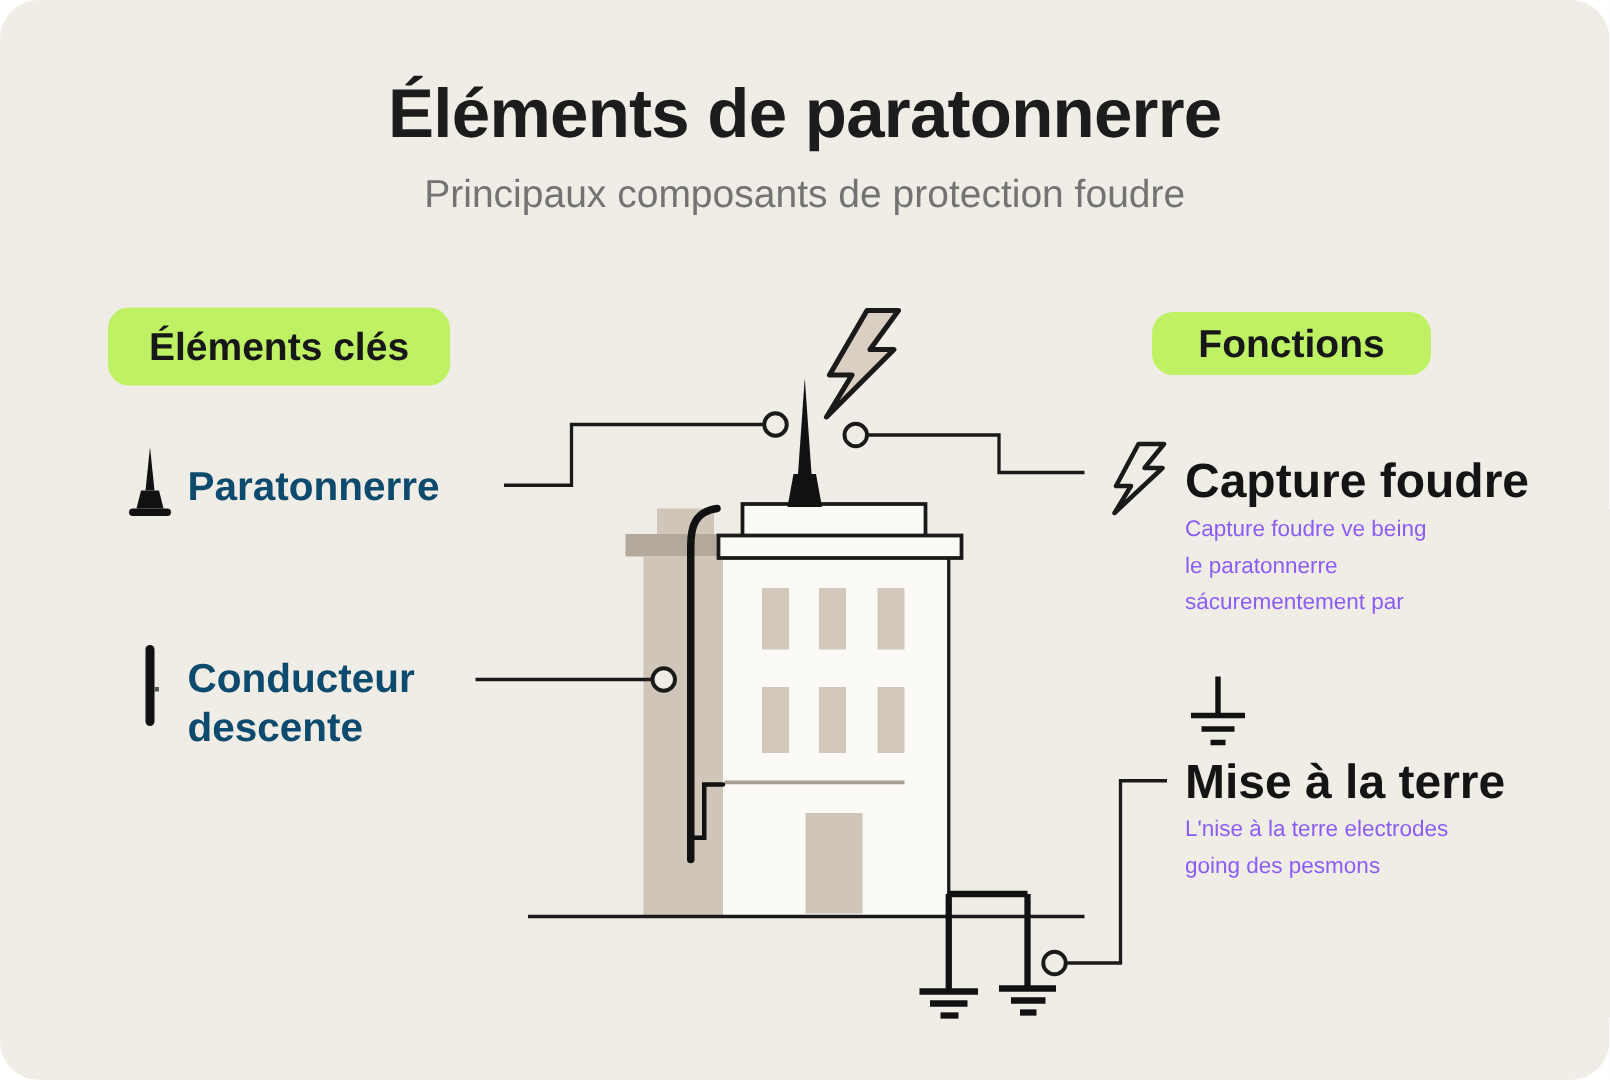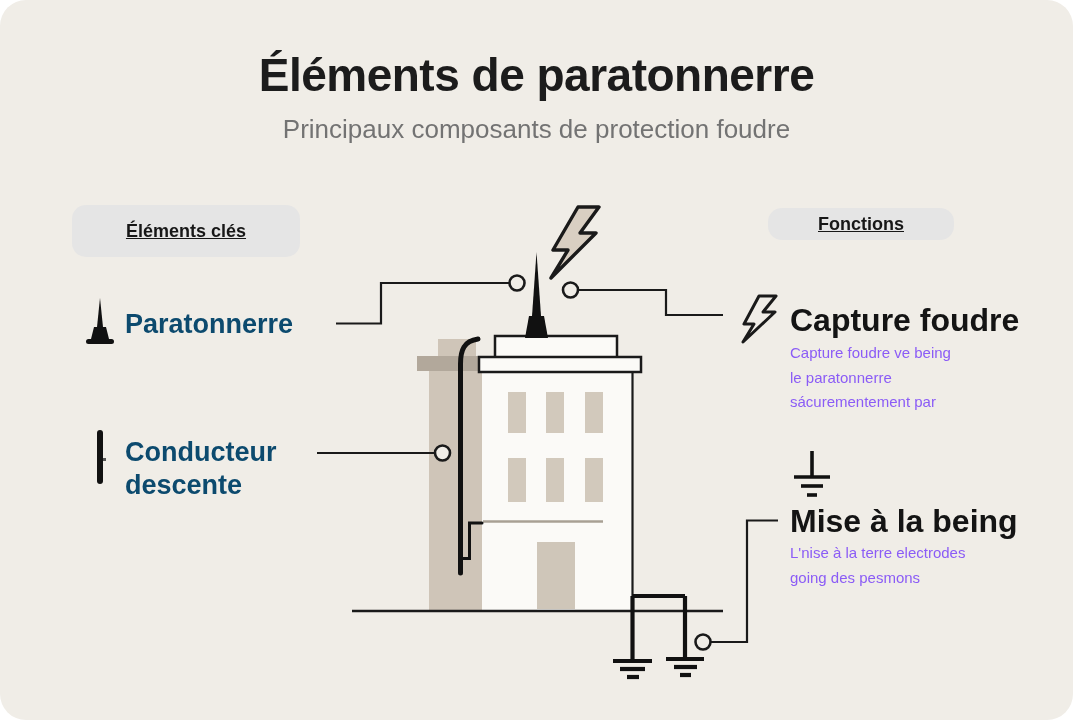--- a/index.html
+++ b/index.html
@@ -2,24 +2,24 @@
 <html><head>
 <meta charset="utf-8">
 <style>
   html,body{margin:0;padding:0;background:#ffffff;}
   .canvas{position:relative;width:1073px;height:720px;background:#ffffff;overflow:hidden;
           font-family:"Liberation Sans", sans-serif;color:#1a1a1a;}
   .card{position:absolute;inset:0;background:#f0ede7;border-radius:26px;}
   .abs{position:absolute;}
   .title{left:0;right:0;top:48px;text-align:center;font-size:46px;font-weight:700;letter-spacing:-0.5px;color:#1c1c1c;}
   .subtitle{left:0;right:0;top:114px;text-align:center;font-size:26px;font-weight:400;color:#737373;}
-  .badge{background:#e5e5e5;border-radius:14px;display:flex;align-items:center;justify-content:center;
-         font-size:18px;font-weight:700;color:#171717;text-decoration:underline;}
+  .badge{background:#bef264;border-radius:14px;display:flex;align-items:center;justify-content:center;
+         font-size:26px;font-weight:700;color:#171717;}
   .badge-left{left:72px;top:205px;width:228px;height:52px;}
-  .badge-right{left:768px;top:208px;width:186px;height:32px;}
+  .badge-right{left:768px;top:208px;width:186px;height:42px;}
   .item-label{font-size:27px;font-weight:700;color:#0c4a6e;line-height:33px;}
   .fn-title{font-size:32px;font-weight:700;color:#141414;}
   .fn-desc{font-size:15px;line-height:24.5px;color:#8b5cf6;font-weight:400;}
   svg{display:block;}
   .illus{left:0;top:0;width:1073px;height:720px;pointer-events:none;}
 </style>
 </head>
 <body>
 
 <div class="canvas">
@@ -136,18 +136,18 @@
   </div>
 
   <div class="abs" style="left:791px;top:449px;">
     <svg width="42" height="54" viewBox="0 0 42 54" stroke="#111" stroke-width="3.6">
       <line x1="21" y1="2" x2="21" y2="28"></line>
       <line x1="3" y1="28" x2="39" y2="28"></line>
       <line x1="10" y1="37" x2="32" y2="37"></line>
       <line x1="16" y1="46" x2="26" y2="46"></line>
     </svg>
   </div>
-  <div class="abs fn-title" style="left:790px;top:503px;">Mise à la being</div>
+  <div class="abs fn-title" style="left:790px;top:503px;">Mise à la terre</div>
   <div class="abs fn-desc" style="left:790px;top:541px;">
     <div>L'nise à la terre electrodes</div>
     <div>going des pesmons</div>
   </div>
 </div>
 
 </body></html>

